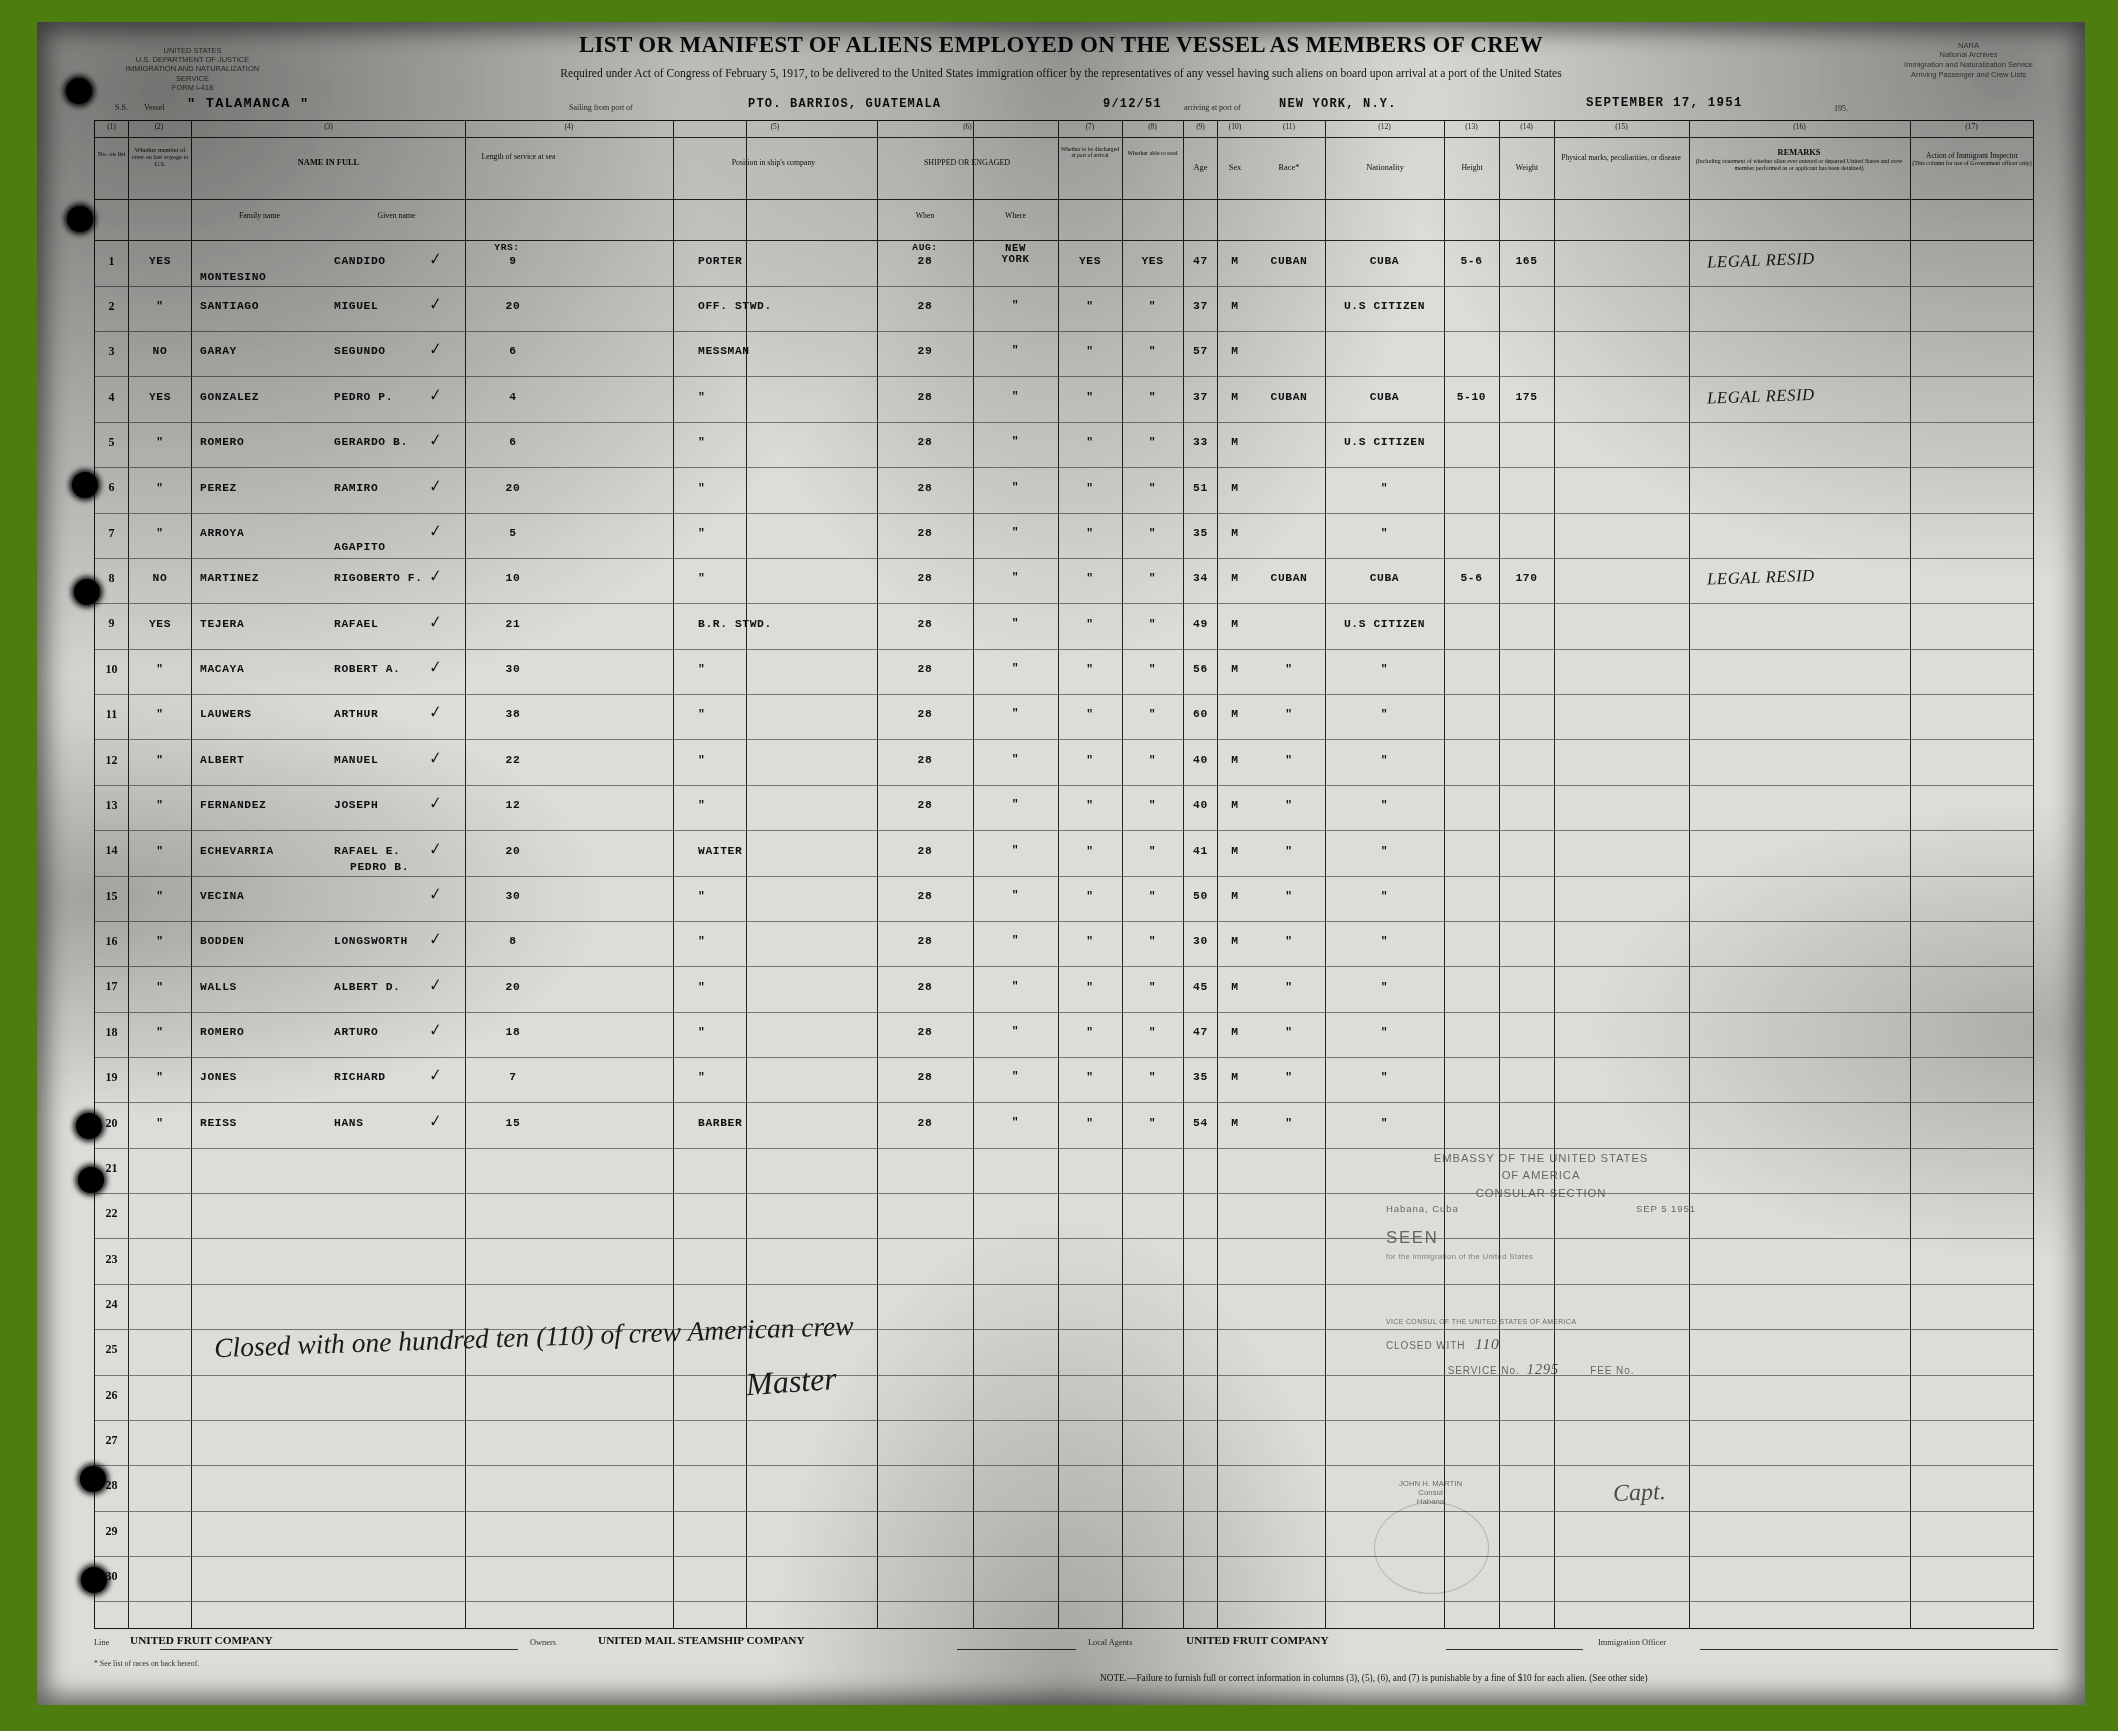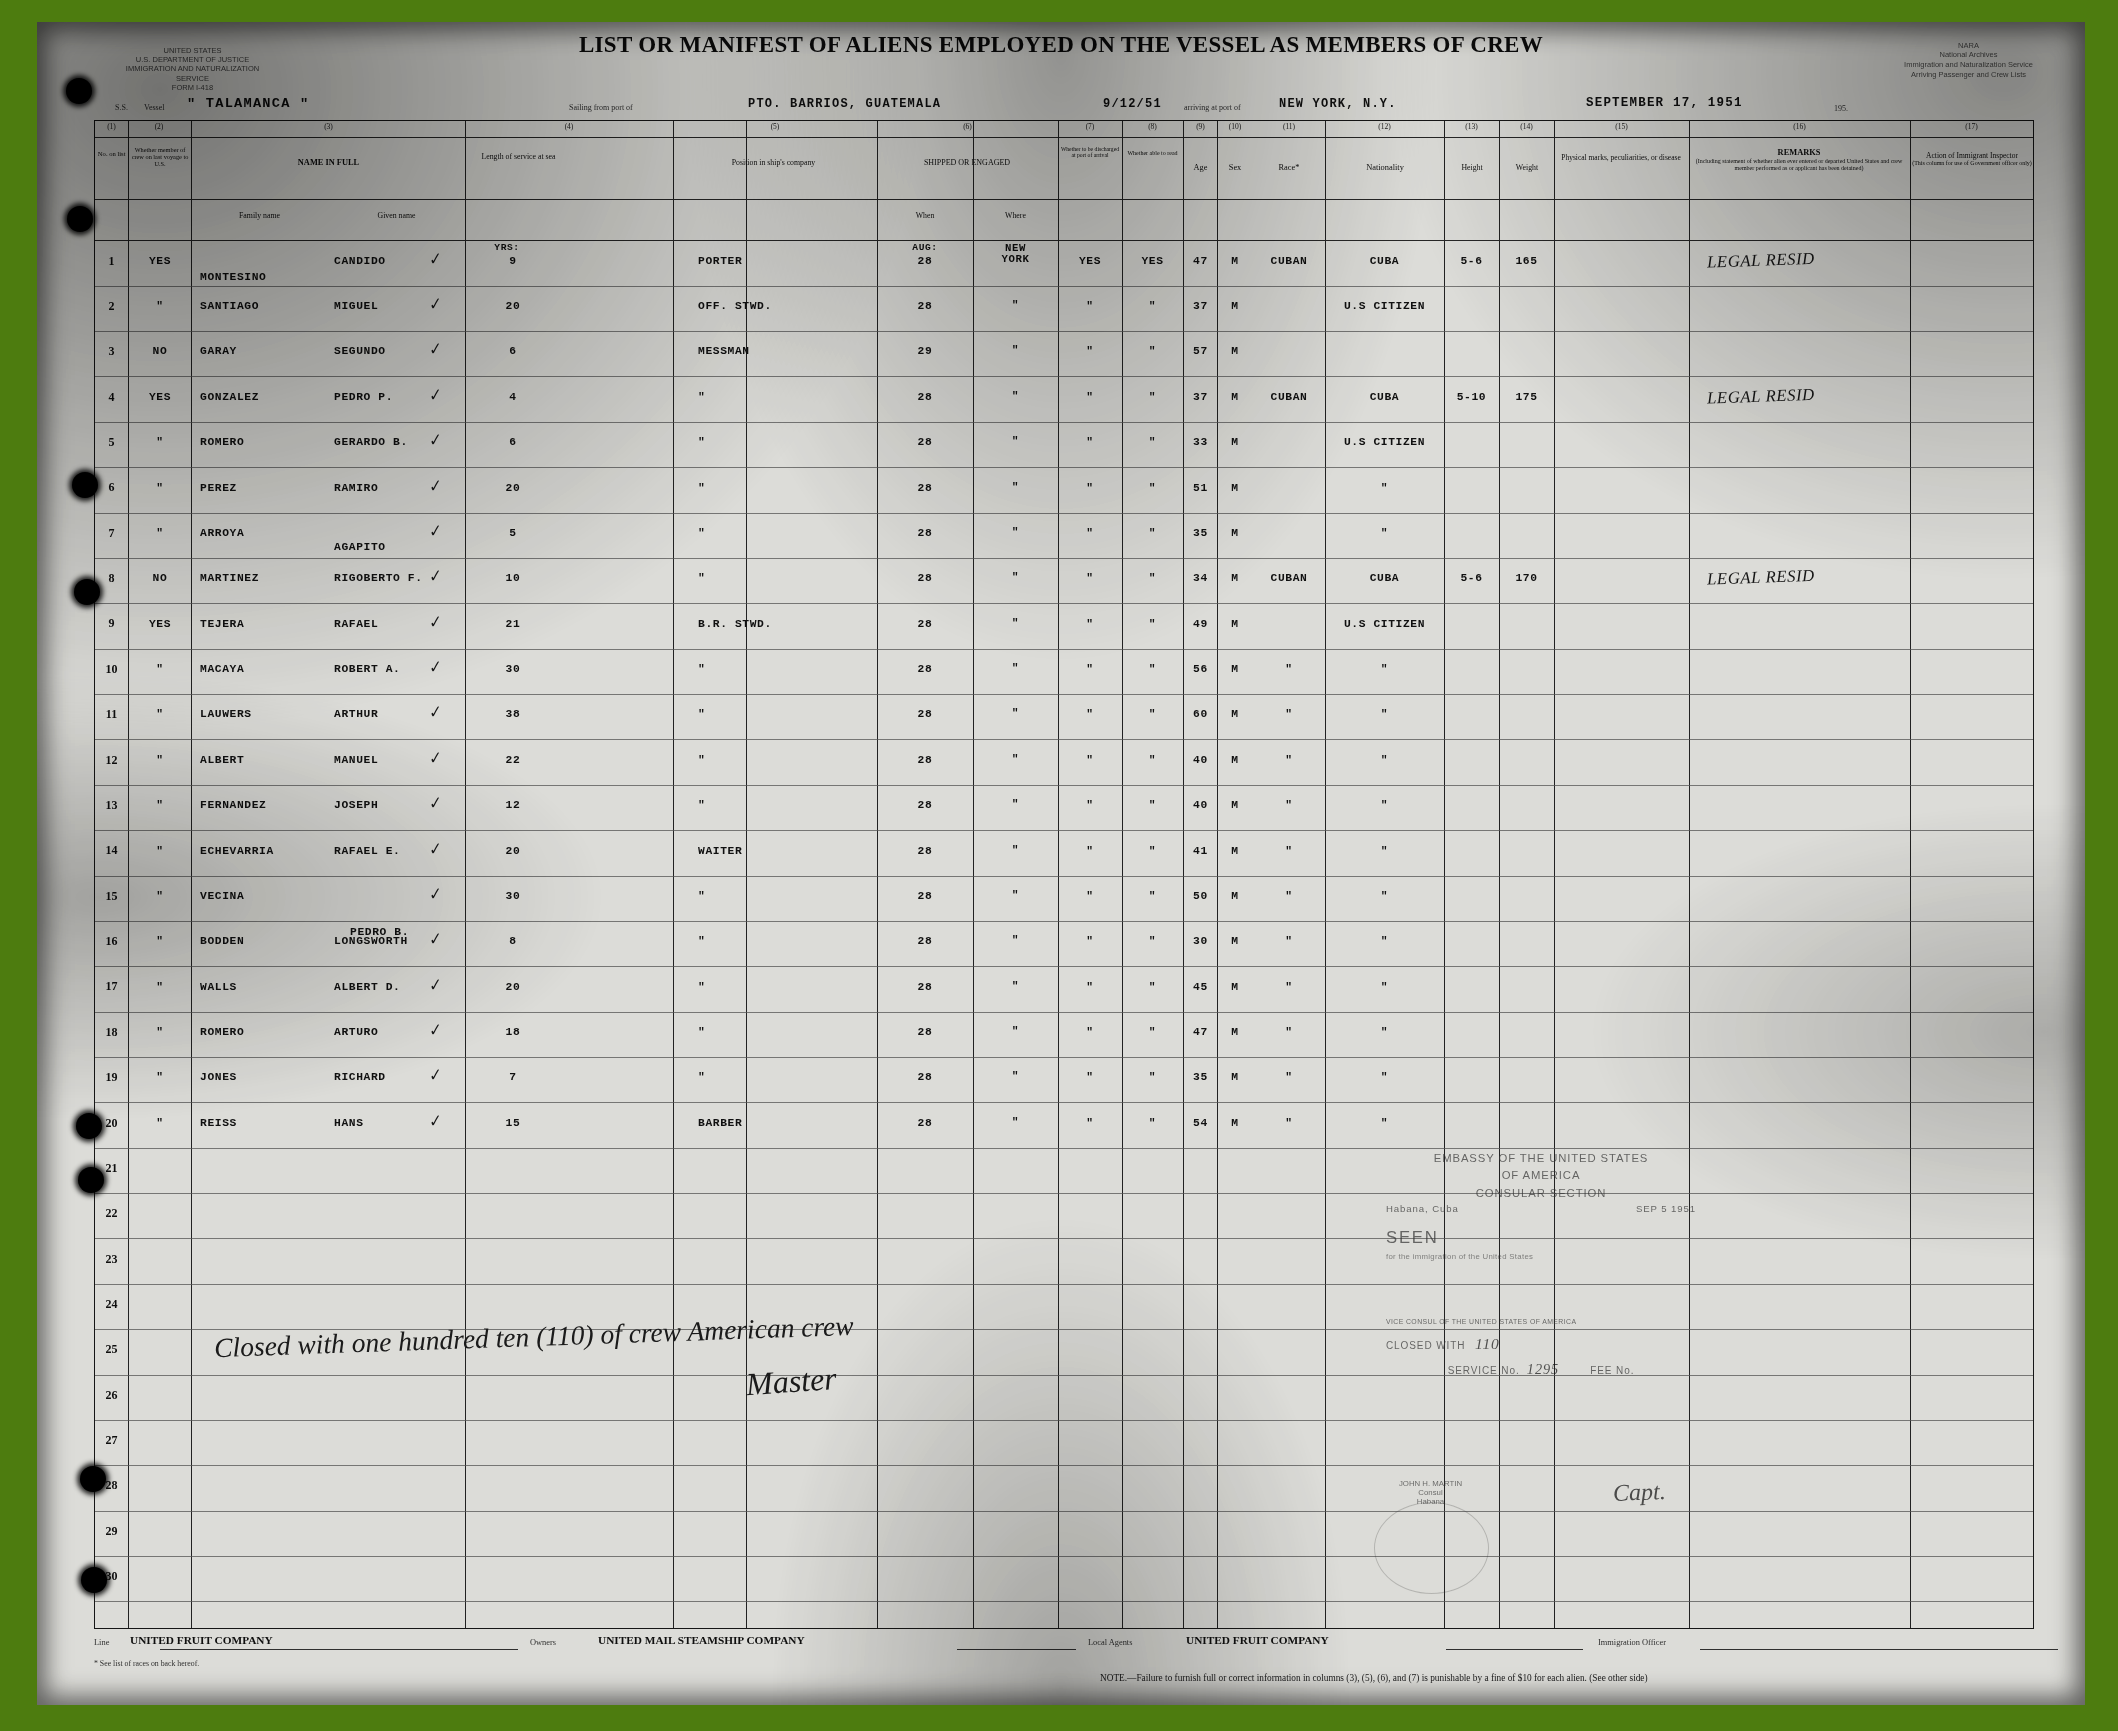--- a/index.html
+++ b/index.html
@@ -269,20 +269,21 @@
     <div class="stamp-tl" style="white-space:pre-line;">UNITED STATES
 U.S. DEPARTMENT OF JUSTICE
 IMMIGRATION AND NATURALIZATION SERVICE
 FORM I-418</div>
     <div class="stamp-tr" style="white-space:pre-line;">NARA
 National Archives
 Immigration and Naturalization Service
 Arriving Passenger and Crew Lists</div>
 
     <div class="doc-title">LIST OR MANIFEST OF ALIENS EMPLOYED ON THE VESSEL AS MEMBERS OF CREW</div>
+    <div class="doc-sub">Required under Act of Congress of February 5, 1917, to be delivered to the United States immigration officer by the representatives of any vessel having such aliens on board upon arrival at a port of the United States</div>
 
     <div class="vessel-line">
       <span class="vl lbl-sm" style="left:0; top:8.4px;">S.S.</span>
       <span class="vl lbl-sm" style="left:29px; top:8.4px;">Vessel</span>
       <span class="vl typed" style="left:72px; top:1.2px; font-size:13.7px;">" TALAMANCA "</span>
       <span class="vl lbl-sm" style="left:454px; top:8.4px;">Sailing from port of</span>
       <span class="vl typed" style="left:633px; top:2.4px; font-size:12px;">PTO. BARRIOS, GUATEMALA</span>
       <span class="vl typed" style="left:988px; top:2.4px; font-size:12px;">9/12/51</span>
       <span class="vl lbl-sm" style="left:1069px; top:8.4px;">arriving at port of</span>
       <span class="vl typed" style="left:1164px; top:2.4px; font-size:12px;">NEW YORK, N.Y.</span>
@@ -602,21 +603,21 @@
           <div class="cell c" style="left: 1027px; width: 61px; top: 724px;">"</div>
           <div class="cell c" style="left: 1088px; width: 35px; top: 724px;">41</div>
           <div class="cell c" style="left: 1122px; width: 36px; top: 724px;">M</div>
           <div class="cell c" style="left: 1158px; width: 72px; top: 724px;">"</div>
           <div class="cell c" style="left: 1230px; width: 119px; top: 724px;">"</div>
           <div class="hline light" style="top: 800px;"></div>
           <div style="position: absolute; left: 0px; right: 0px; top: 755px; height: 45px;"></div>
           <div class="rownum" style="left: 0px; width: 33px; top: 768px;">15</div>
           <div class="cell c" style="left: 35px; width: 60px; top: 769px;">"</div>
           <div class="cell" style="left: 105px; width: 143px; top: 769px;">VECINA</div>
-          <div class="cell" style="left: 239px; width: 131px; top: 805px; padding-left: 16px;">PEDRO B.</div>
+          <div class="cell" style="left: 239px; width: 131px; top: 740px; padding-left: 16px;">PEDRO B.</div>
           <div class="tick" style="left: 334px; width: 24px; top: 763px;">✓</div>
           <div class="cell c" style="left: 376px; width: 84px; top: 769px;">30</div>
           <div class="cell" style="left: 603px; width: 179px; top: 769px;">"</div>
           <div class="cell c" style="left: 783px; width: 94px; top: 769px;">28</div>
           <div class="cell c" style="left: 878px; width: 85px; top: 769px;;white-space:pre-line;line-height:1.05;font-size:11.3px;">"</div>
           <div class="cell c" style="left: 963px; width: 64px; top: 769px;">"</div>
           <div class="cell c" style="left: 1027px; width: 61px; top: 769px;">"</div>
           <div class="cell c" style="left: 1088px; width: 35px; top: 769px;">50</div>
           <div class="cell c" style="left: 1122px; width: 36px; top: 769px;">M</div>
           <div class="cell c" style="left: 1158px; width: 72px; top: 769px;">"</div>

